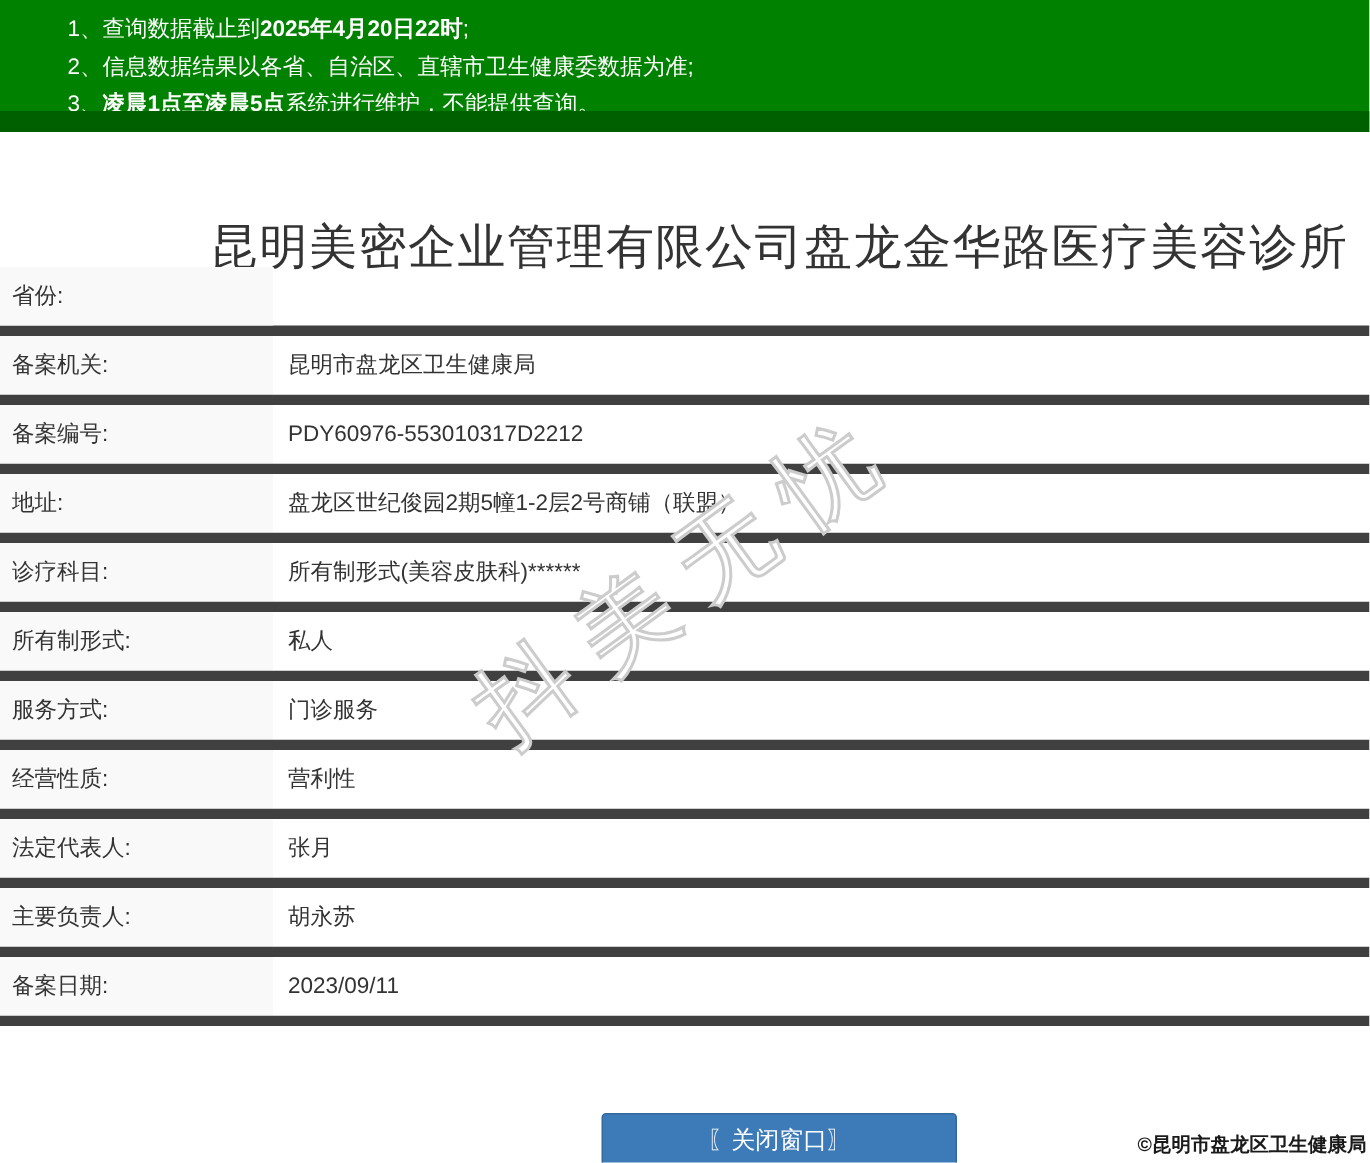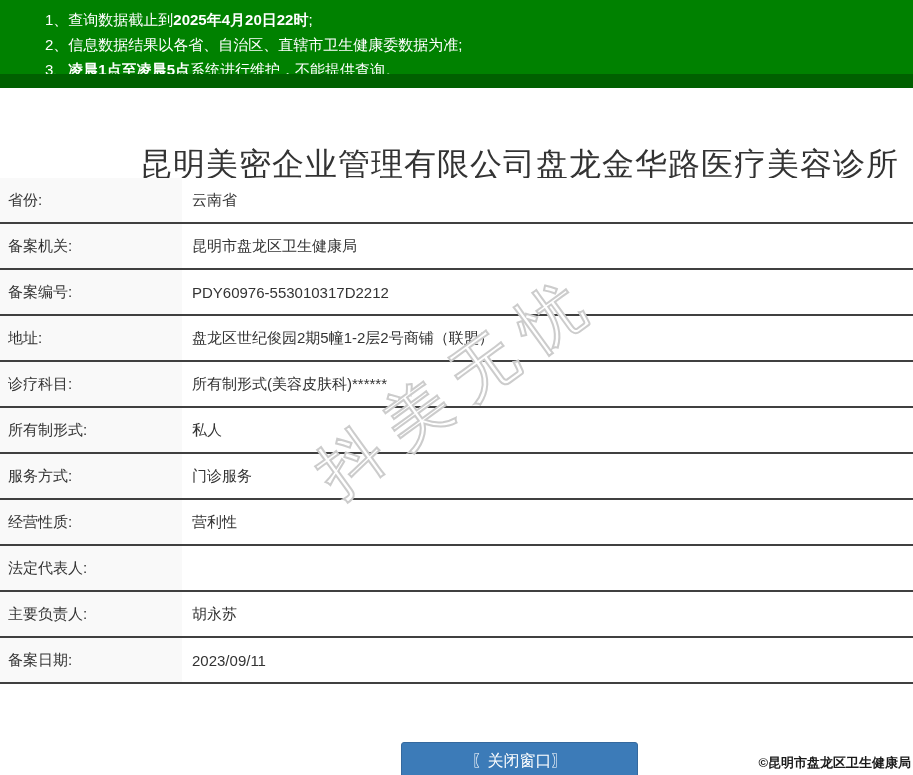--- a/index.html
+++ b/index.html
@@ -40,21 +40,21 @@
   }
   
   .info-table {
     position: absolute; left: 0; top: 178px;
     width: 913px;
     border-collapse: collapse;
   }
   .info-table .row {
     display: flex;
     height: 46px;
-    border-bottom: 2px solid #404040;
+    border-bottom: 7px solid #404040;
     align-items: center;
     font-size: 15px;
     color: #333333;
   }
   .info-table .cell-label {
     width: 182px; height: 100%;
     background: #f9f9f9;
     display: flex; align-items: center;
     padding-left: 8px;
     flex-shrink: 0;
@@ -116,21 +116,20 @@
     <div class="notice-line"><span>3、</span><span></span><b>凌晨1点至凌晨5点</b><span>系统进行维护，不能提供查询。</span></div>
   </div>
   <div class="dark-strip"></div>
 </div>
 
 <div class="page-title">昆明美密企业管理有限公司盘龙金华路医疗美容诊所</div>
 
 <div class="info-table">
   <div class="row">
     <div class="cell-label">省份:</div>
-    <div class="cell-value">云南省</div>
   </div>
   <div class="row">
     <div class="cell-label">备案机关:</div>
     <div class="cell-value">昆明市盘龙区卫生健康局</div>
   </div>
   <div class="row">
     <div class="cell-label">备案编号:</div>
     <div class="cell-value">PDY60976-553010317D2212</div>
   </div>
   <div class="row">
@@ -148,20 +147,21 @@
   <div class="row">
     <div class="cell-label">服务方式:</div>
     <div class="cell-value">门诊服务</div>
   </div>
   <div class="row">
     <div class="cell-label">经营性质:</div>
     <div class="cell-value">营利性</div>
   </div>
   <div class="row">
     <div class="cell-label">法定代表人:</div>
+    <div class="cell-value">张月</div>
   </div>
   <div class="row">
     <div class="cell-label">主要负责人:</div>
     <div class="cell-value">胡永苏</div>
   </div>
   <div class="row">
     <div class="cell-label">备案日期:</div>
     <div class="cell-value">2023/09/11</div>
   </div>
 </div>

